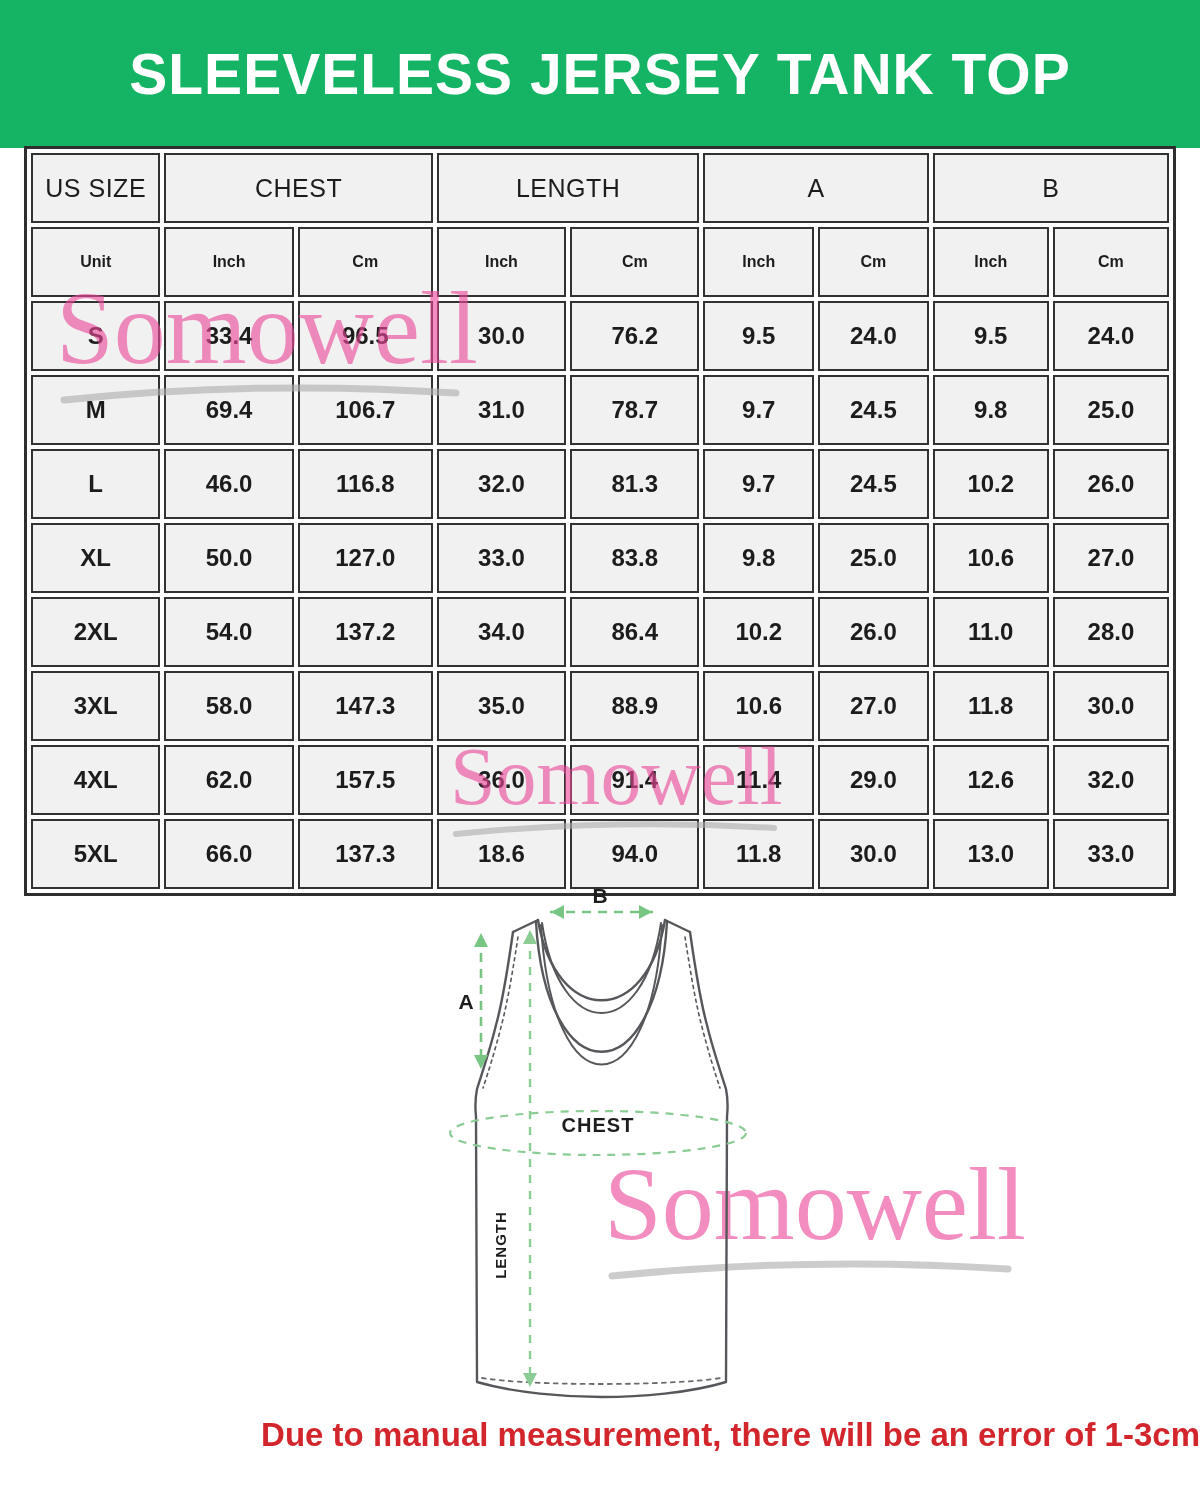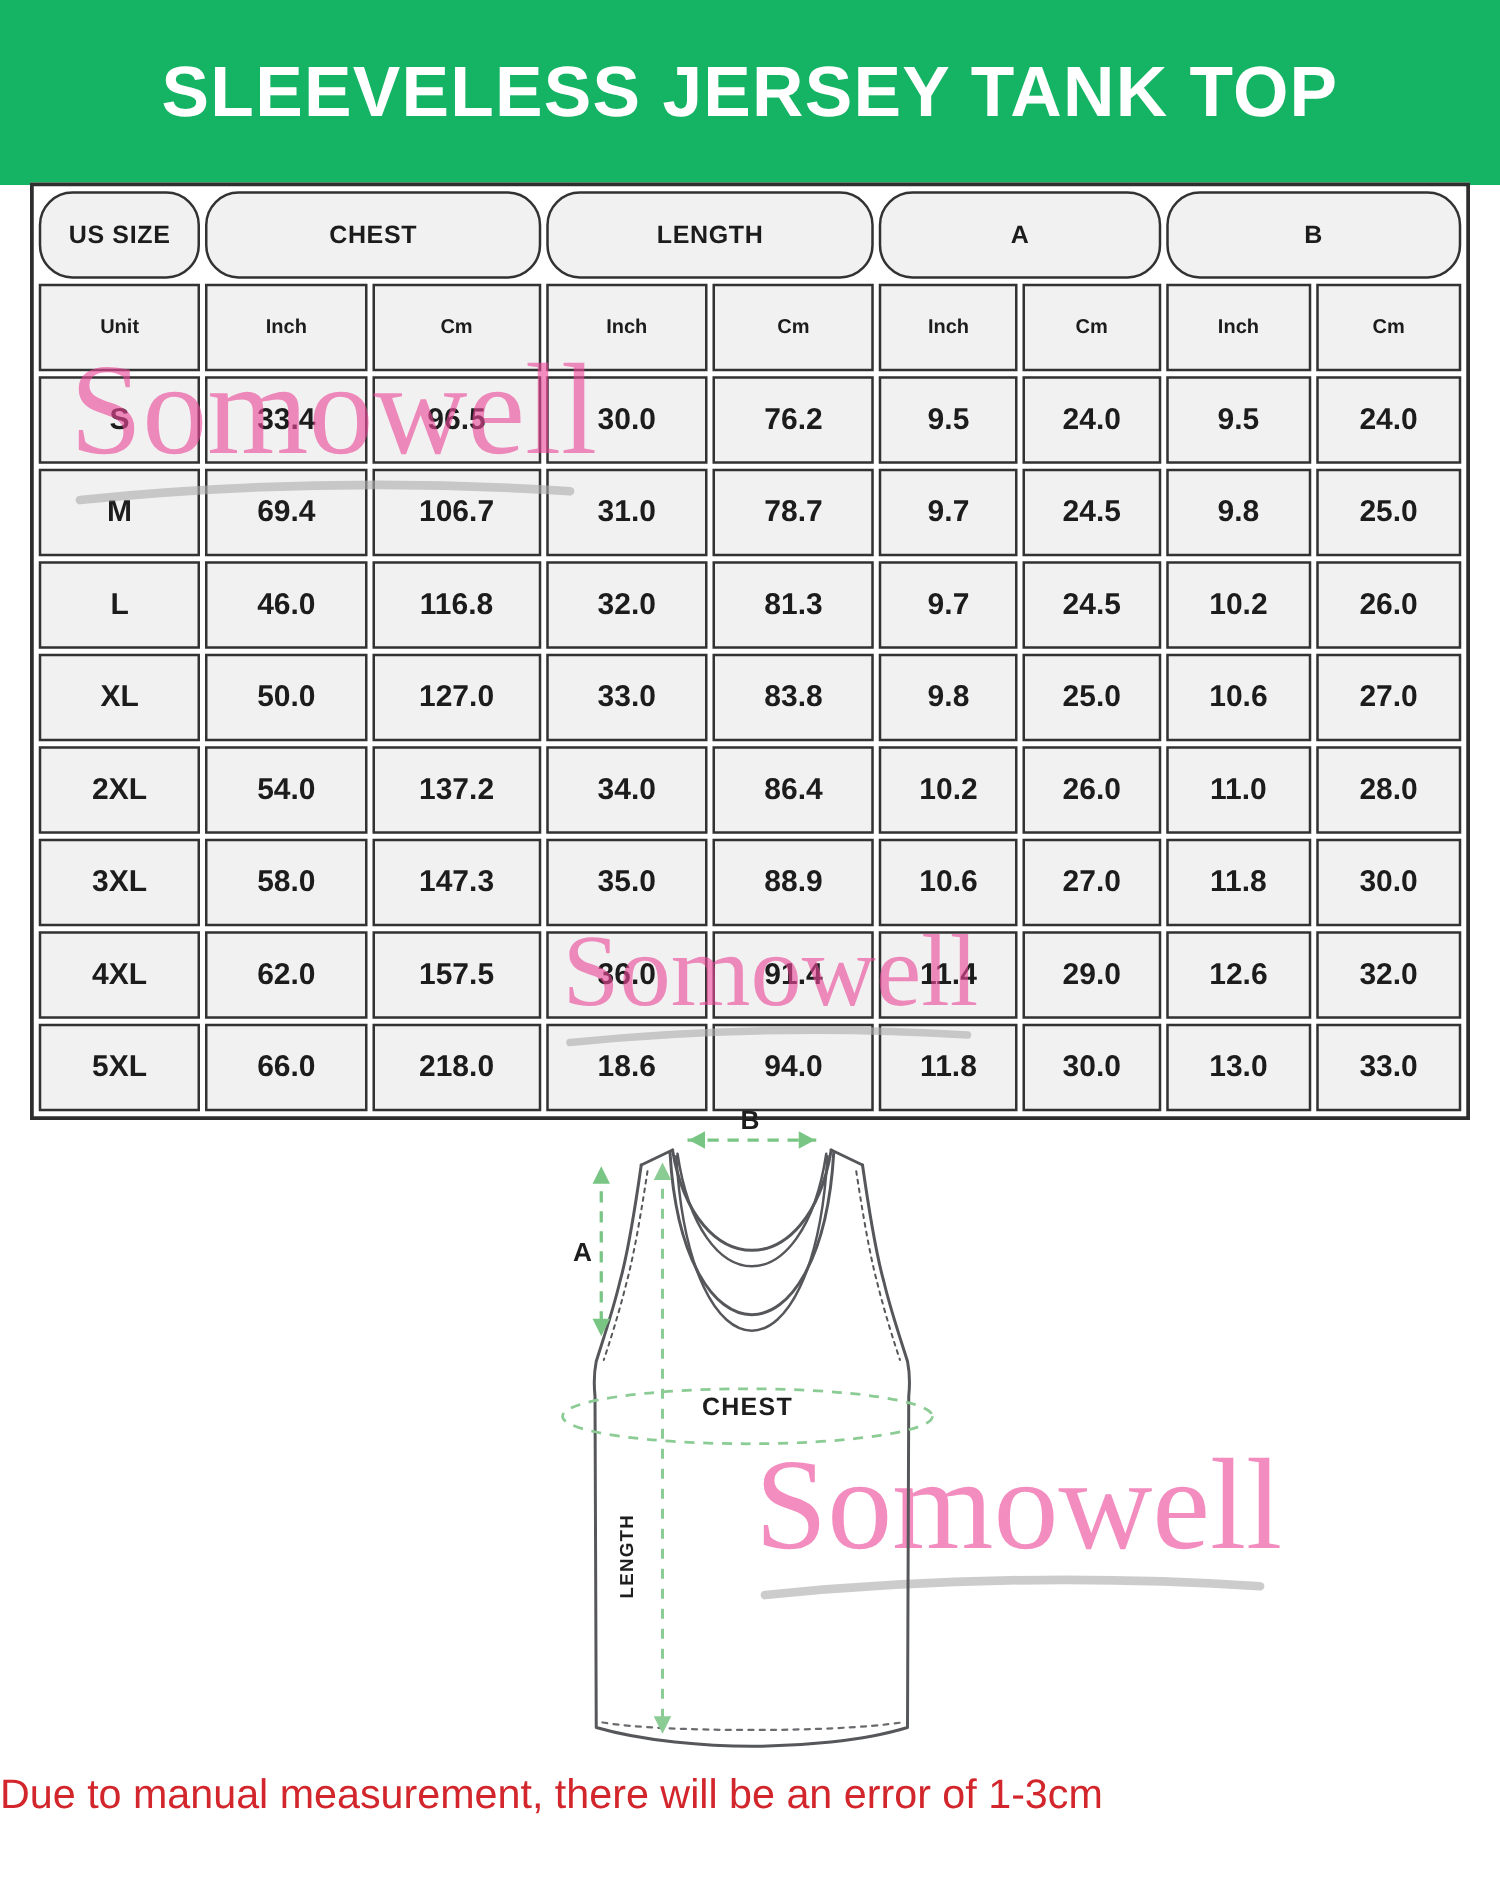--- a/index.html
+++ b/index.html
@@ -18,39 +18,39 @@
   
   .table-wrap{position:absolute;top:146px;left:24px;width:1152px;}
   table.size-table{
     width:100%;table-layout:fixed;border-collapse:separate;border-spacing:4px;
     border:3px solid #2e2e2e;background:#ffffff;
   }
   table.size-table th, table.size-table td{
     border:2px solid #323232;background:#f1f1f1;text-align:center;vertical-align:middle;
     height:64px;color:#1c1c1c;overflow:hidden;
   }
-  th.group-cell{font-size:20px;font-weight:bold;letter-spacing:.5px;border-radius:27px;}
+  th.group-cell{font-size:25px;font-weight:normal;letter-spacing:.5px;}
   th.unit-cell{font-size:16px;font-weight:bold;}
   td.size-cell{font-size:24px;font-weight:bold;background:#efefef;}
   td.value-cell{font-size:24px;font-weight:bold;background:#f6f6f6;color:#242424;}
   
   .wm{
     position:absolute;font-family:"Liberation Serif","DejaVu Serif",serif;
     color:#ec4899;opacity:.62;line-height:1;pointer-events:none;white-space:nowrap;
   }
   .wm svg{display:block;}
   .wm1{left:56px;top:276px;font-size:104px;z-index:5;}
   .wm2{left:450px;top:736px;font-size:82px;z-index:5;}
   .wm3{left:604px;top:1152px;font-size:104px;z-index:1;}
   
   .diagram{position:absolute;left:430px;top:885px;z-index:2;}
   
   .note{
-    position:absolute;top:1416px;left:0;width:1200px;text-align:left;
-    font-size:33px;font-weight:normal;color:#d2262c;z-index:6;
+    position:absolute;top:1416px;left:0;width:1200px;text-align:right;
+    font-size:33px;font-weight:bold;color:#d2262c;z-index:6;
   }
 </style>
 </head>
 <body>
 
 <header class="banner" style="background: rgb(20, 180, 100);">
   <h1>SLEEVELESS JERSEY TANK TOP</h1>
 </header>
 
 <div class="table-wrap">
@@ -160,21 +160,21 @@
           <td class="value-cell">36.0</td>
           <td class="value-cell">91.4</td>
           <td class="value-cell">11.4</td>
           <td class="value-cell">29.0</td>
           <td class="value-cell">12.6</td>
           <td class="value-cell">32.0</td>
         </tr>
         <tr>
           <td class="size-cell">5XL</td>
           <td class="value-cell">66.0</td>
-          <td class="value-cell">218.0</td>
+          <td class="value-cell">137.3</td>
           <td class="value-cell">18.6</td>
           <td class="value-cell">94.0</td>
           <td class="value-cell">11.8</td>
           <td class="value-cell">30.0</td>
           <td class="value-cell">13.0</td>
           <td class="value-cell">33.0</td>
         </tr>
       </tbody>
   </table>
 </div>

